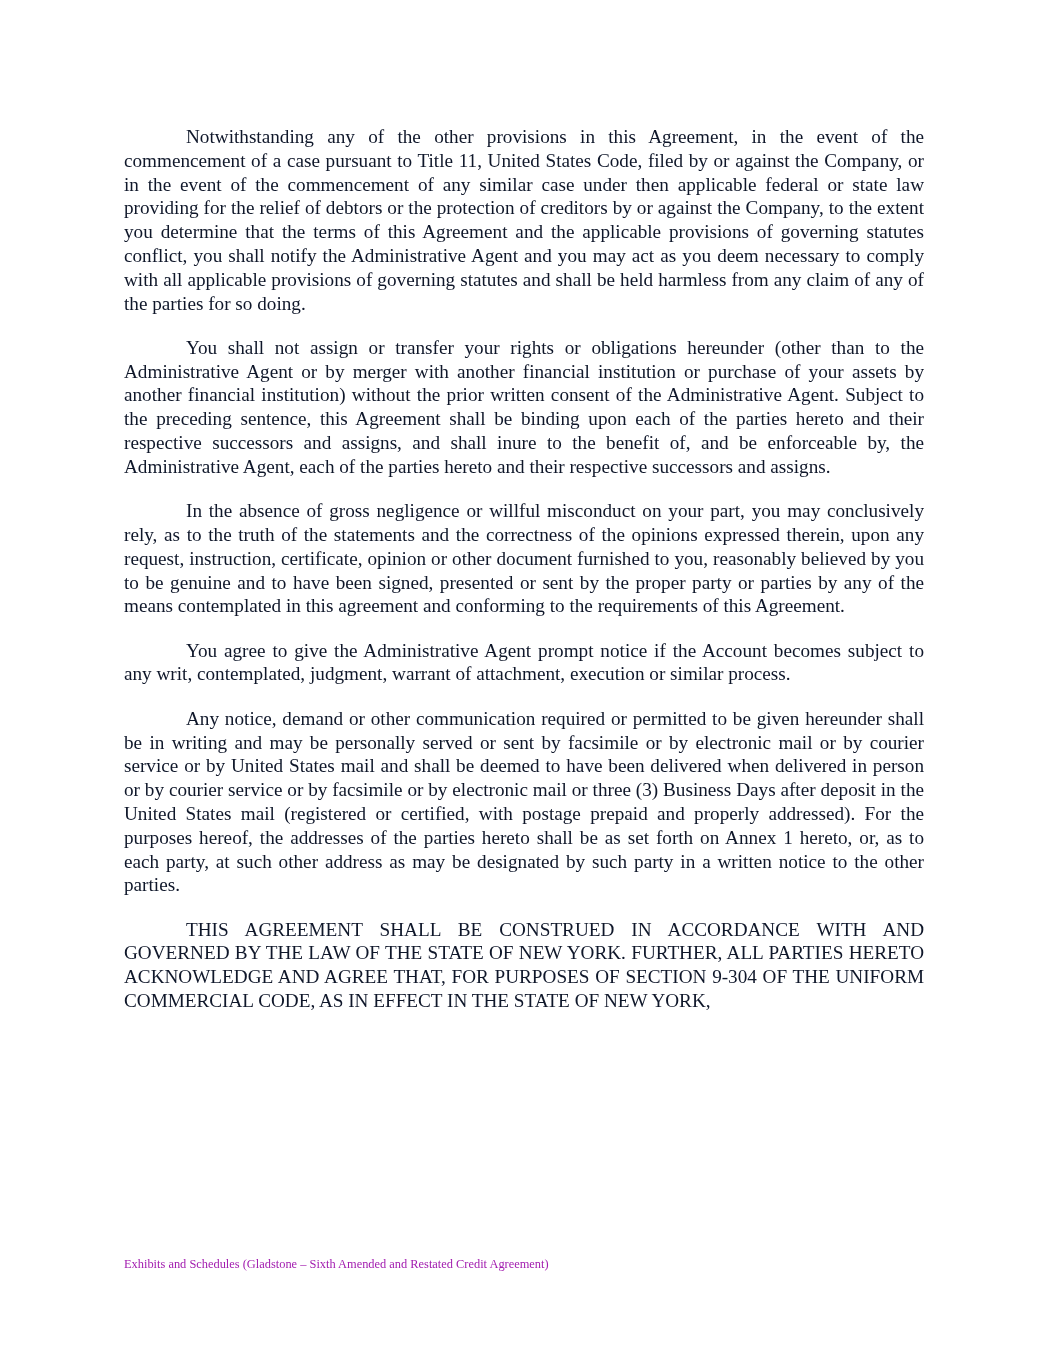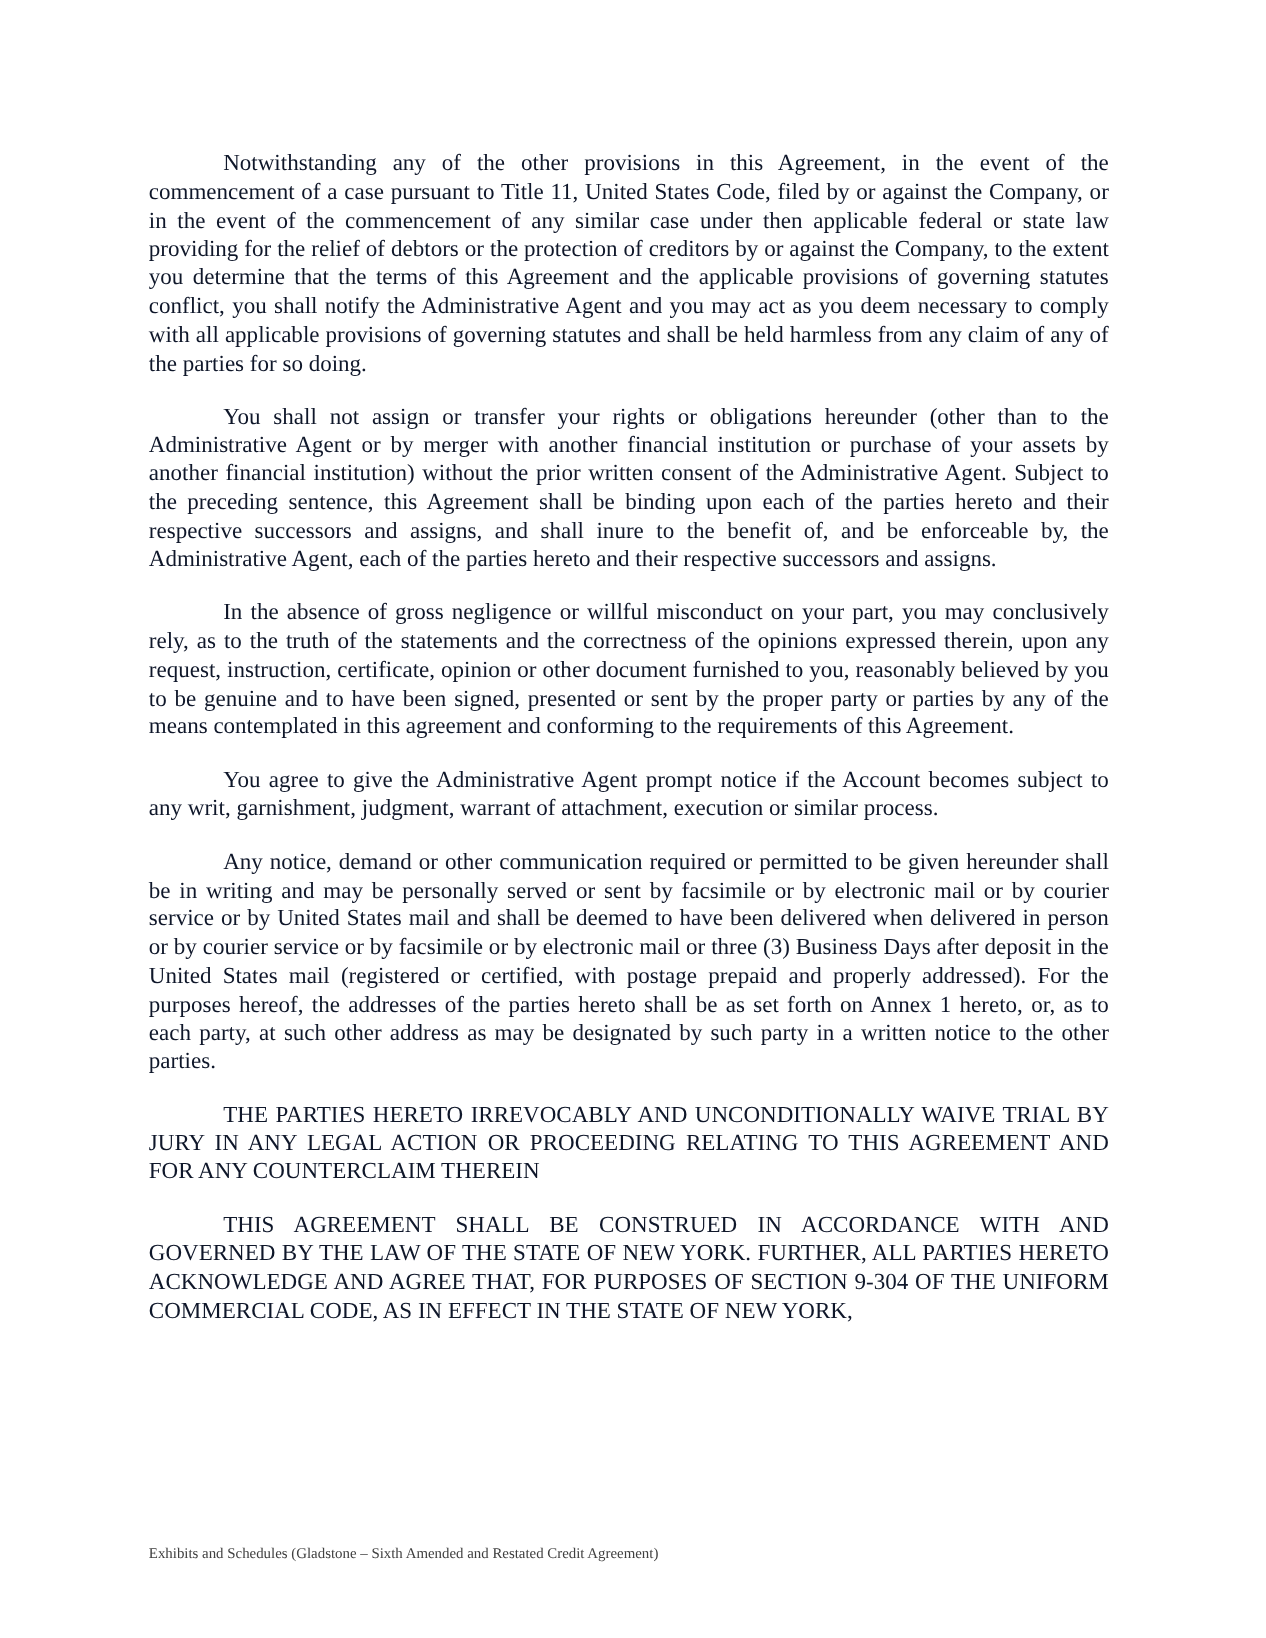--- a/index.html
+++ b/index.html
@@ -15,32 +15,31 @@
     color: #0f172a;
   }
   .para {
     margin: 0 0 20.5px 0;
     text-align: justify;
     text-indent: 62px;
   }
   .footer {
     position: absolute;
     left: 124px;
-    top: 1287px;
+    top: 1257px;
     font-family: "Liberation Serif", serif;
     font-size: 12.4px;
-    color: #404040;
+    color: #a21caf;
   }
 </style>
 </head>
 <body>
 
 <div class="page">
   <p class="para">Notwithstanding any of the other provisions in this Agreement, in the event of the commencement of a case pursuant to Title 11, United States Code, filed by or against the Company, or in the event of the commencement of any similar case under then applicable federal or state law providing for the relief of debtors or the protection of creditors by or against the Company, to the extent you determine that the terms of this Agreement and the applicable provisions of governing statutes conflict, you shall notify the Administrative Agent and you may act as you deem necessary to comply with all applicable provisions of governing statutes and shall be held harmless from any claim of any of the parties for so doing.</p>
   <p class="para">You shall not assign or transfer your rights or obligations hereunder (other than to the Administrative Agent or by merger with another financial institution or purchase of your assets by another financial institution) without the prior written consent of the Administrative Agent.  Subject to the preceding sentence, this Agreement shall be binding upon each of the parties hereto and their respective successors and assigns, and shall inure to the benefit of, and be enforceable by, the Administrative Agent, each of the parties hereto and their respective successors and assigns.</p>
   <p class="para">In the absence of gross negligence or willful misconduct on your part, you may conclusively rely, as to the truth of the statements and the correctness of the opinions expressed therein, upon any request, instruction, certificate, opinion or other document furnished to you, reasonably believed by you to be genuine and to have been signed, presented or sent by the proper party or parties by any of the means contemplated in this agreement and conforming to the requirements of this Agreement.</p>
-  <p class="para">You agree to give the Administrative Agent prompt notice if the Account becomes subject to any writ, garnishment, judgment, warrant of attachment, execution or similar process.</p>
+  <p class="para">You agree to give the Administrative Agent prompt notice if the Account becomes subject to any writ, contemplated, judgment, warrant of attachment, execution or similar process.</p>
   <p class="para">Any notice, demand or other communication required or permitted to be given hereunder shall be in writing and may be personally served or sent by facsimile or by electronic mail or by courier service or by United States mail and shall be deemed to have been delivered when delivered in person or by courier service or by facsimile or by electronic mail or three (3) Business Days after deposit in the United States mail (registered or certified, with postage prepaid and properly addressed).  For the purposes hereof, the addresses of the parties hereto shall be as set forth on Annex 1 hereto, or, as to each party, at such other address as may be designated by such party in a written notice to the other parties.</p>
-  <p class="para">THE PARTIES HERETO IRREVOCABLY AND UNCONDITIONALLY WAIVE TRIAL BY JURY IN ANY LEGAL ACTION OR PROCEEDING RELATING TO THIS AGREEMENT AND FOR ANY COUNTERCLAIM THEREIN</p>
   <p class="para">THIS AGREEMENT SHALL BE CONSTRUED IN ACCORDANCE WITH AND GOVERNED BY THE LAW OF THE STATE OF NEW YORK.  FURTHER, ALL PARTIES HERETO ACKNOWLEDGE AND AGREE THAT, FOR PURPOSES OF SECTION 9-304 OF THE UNIFORM COMMERCIAL CODE, AS IN EFFECT IN THE STATE OF NEW YORK,</p>
 </div>
 
 <div class="footer">Exhibits and Schedules (Gladstone – Sixth Amended and Restated Credit Agreement)</div>
 
 </body></html>

